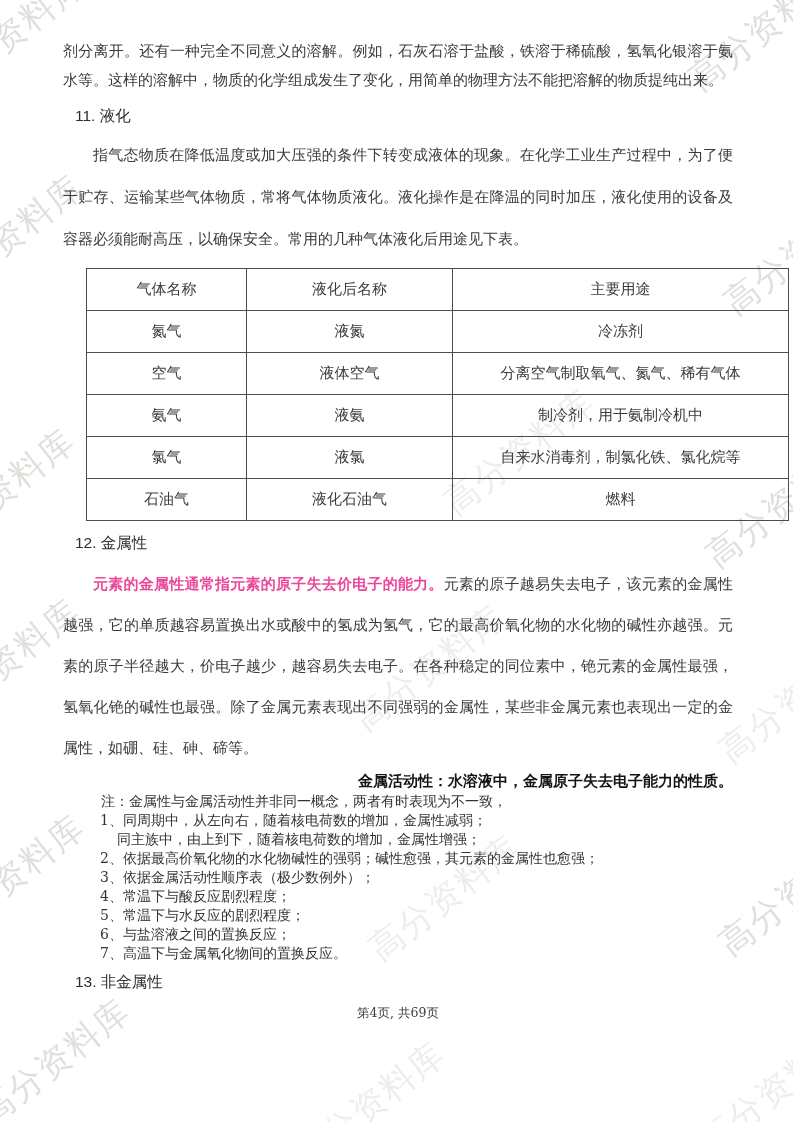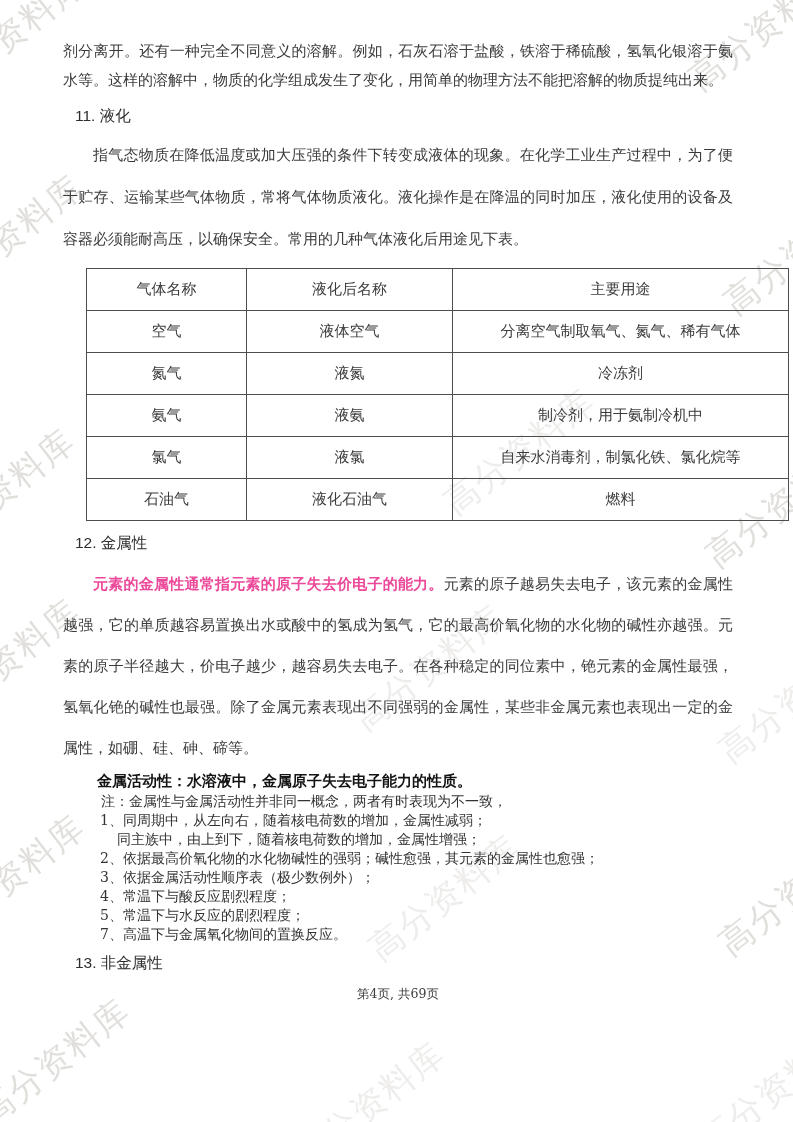--- a/index.html
+++ b/index.html
@@ -50,21 +50,21 @@
     width:702px; margin:8px 0 0 23px;padding-left:48px;
   }
   .gas-table th, .gas-table td {
     border:1px solid #4d4d4d; height:41px; padding:0 4px;
     font-size:15px; font-weight:400; text-align:center;
     vertical-align:middle; color:#3b3b3b; background:transparent;
   }
 
   .activity {
     margin:2px 0 0 34px; font-size:15px; font-weight:700;
-    color:#141414; line-height:22px;
+    color:#141414; line-height:22px;text-align:right;
   }
   .notes {
     font-family:"DejaVu Serif","Liberation Serif",serif;
     font-size:14px; color:#333333; line-height:19px;
   }
   .note-intro { margin-left:38px; }
   .note-item  { margin-left:37px; }
   .note-item.cont2 { margin-left:54px; }
 
   .sec13 { margin-top:9px; }
@@ -112,28 +112,28 @@
           <col style="width:206px">
           <col style="width:336px">
       </colgroup>
       <tbody>
         <tr>
           <th>气体名称</th>
           <th>液化后名称</th>
           <th>主要用途</th>
         </tr>
         <tr>
+          <td>氮气</td>
+          <td>液氮</td>
+          <td>冷冻剂</td>
+        </tr>
+        <tr>
           <td>空气</td>
           <td>液体空气</td>
           <td>分离空气制取氧气、氮气、稀有气体</td>
-        </tr>
-        <tr>
-          <td>氮气</td>
-          <td>液氮</td>
-          <td>冷冻剂</td>
         </tr>
         <tr>
           <td>氨气</td>
           <td>液氨</td>
           <td>制冷剂，用于氨制冷机中</td>
         </tr>
         <tr>
           <td>氯气</td>
           <td>液氯</td>
           <td>自来水消毒剂，制氯化铁、氯化烷等</td>
@@ -153,20 +153,21 @@
     <div class="activity">金属活动性：水溶液中，金属原子失去电子能力的性质。</div>
 
     <div class="notes">
       <div class="note-intro">注：金属性与金属活动性并非同一概念，两者有时表现为不一致，</div>
       <div class="note-item">1、同周期中，从左向右，随着核电荷数的增加，金属性减弱；</div>
       <div class="note-item cont2">同主族中，由上到下，随着核电荷数的增加，金属性增强；</div>
       <div class="note-item">2、依据最高价氧化物的水化物碱性的强弱；碱性愈强，其元素的金属性也愈强；</div>
       <div class="note-item">3、依据金属活动性顺序表（极少数例外）；</div>
       <div class="note-item">4、常温下与酸反应剧烈程度；</div>
       <div class="note-item">5、常温下与水反应的剧烈程度；</div>
+      <div class="note-item">6、与盐溶液之间的置换反应；</div>
       <div class="note-item">7、高温下与金属氧化物间的置换反应。</div>
     </div>
 
     <div class="sec-title sec13">13. 非金属性</div>
 
     <div class="footer">第4页, 共69页</div>
 
   </div>
 </div>
 

